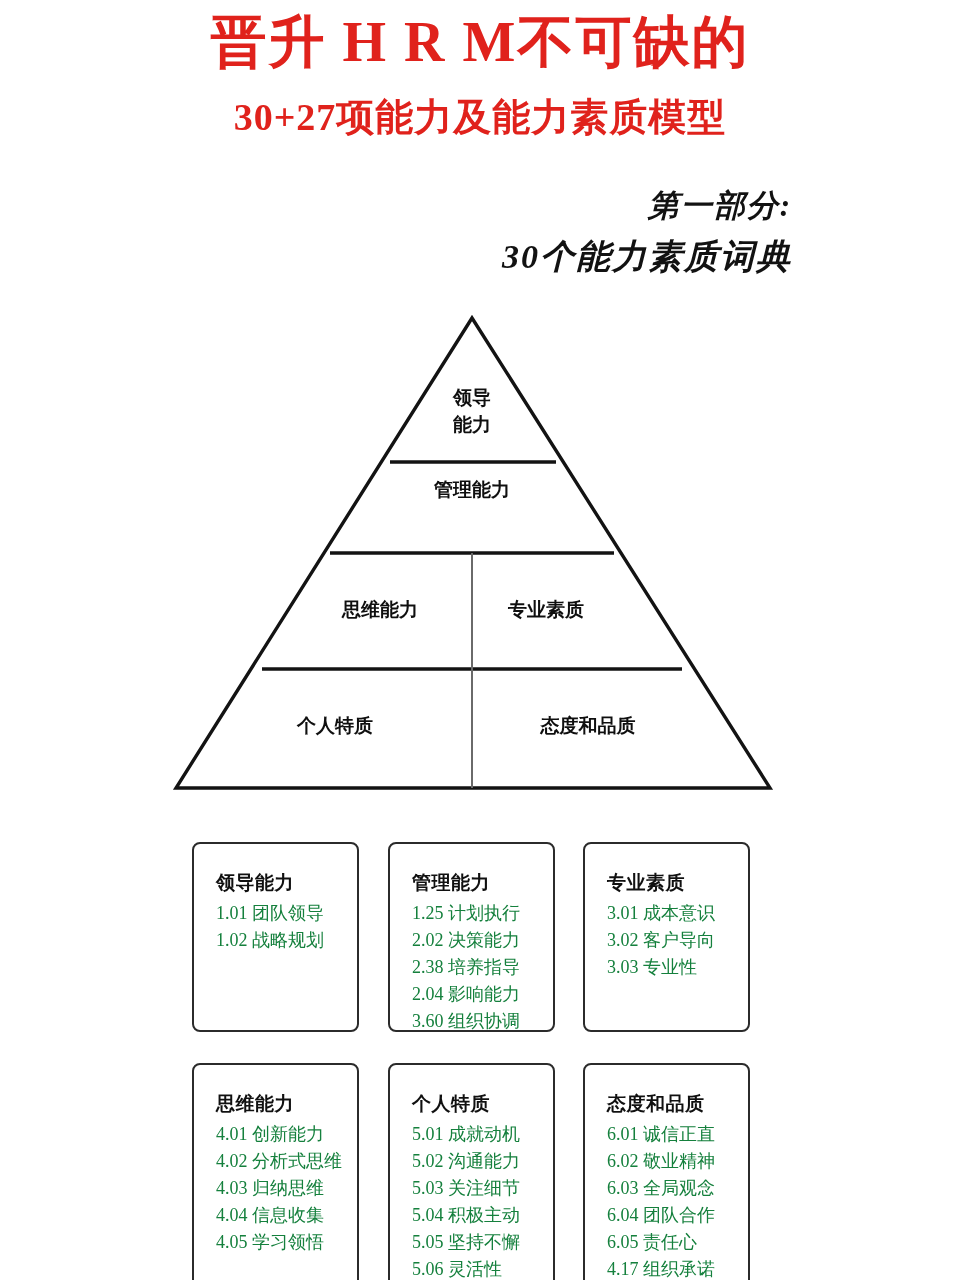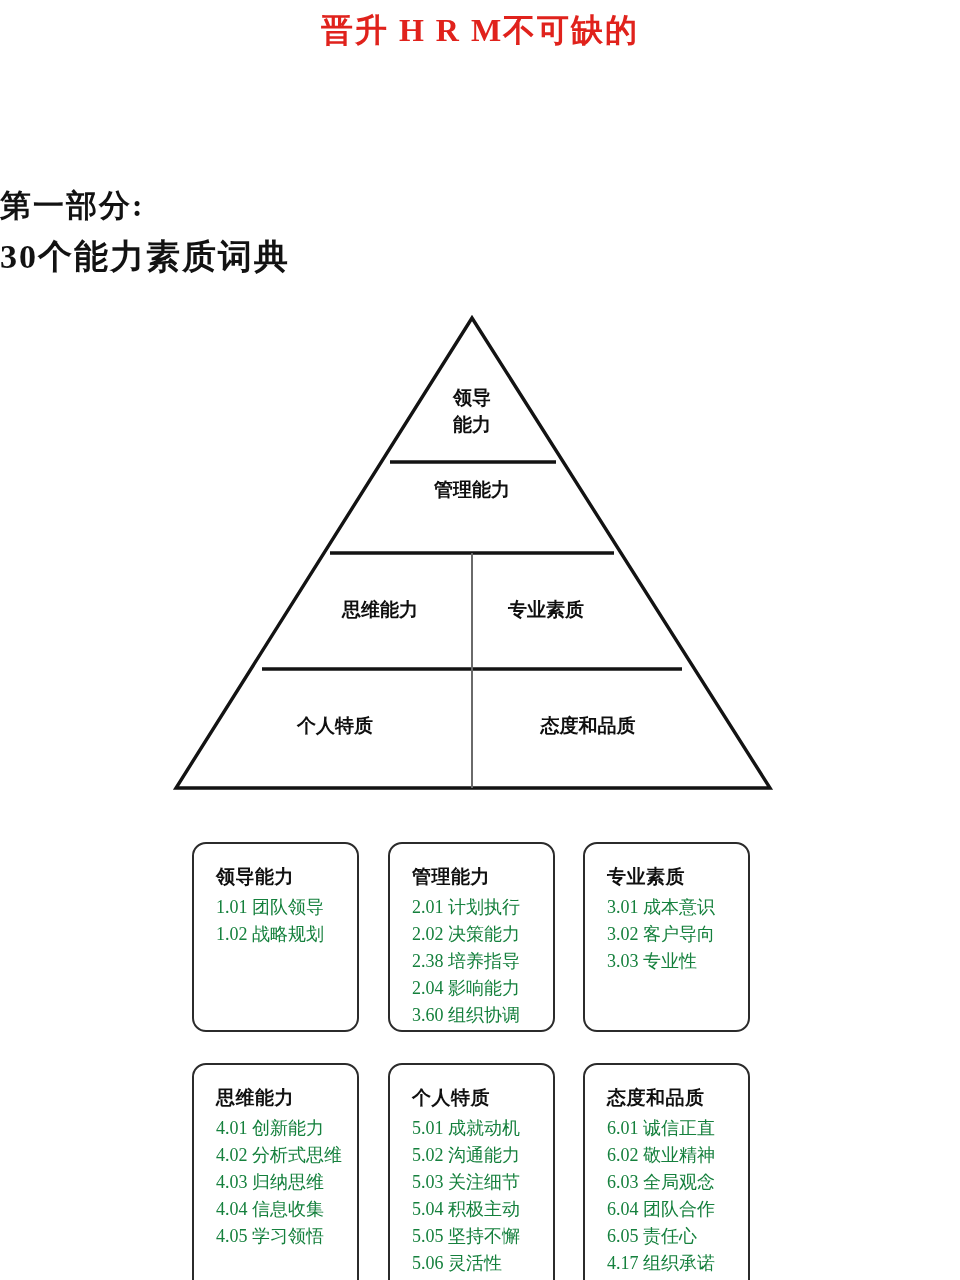--- a/index.html
+++ b/index.html
@@ -27,35 +27,36 @@
     text-align: center;
   }
   .title-line {
     color: #e0221c;
     font-weight: bold;
     font-family: "Liberation Serif", "DejaVu Serif", serif;
     letter-spacing: 2px;
     line-height: 1.0;
   }
   .title-line-1 {
-    font-size: 32px;
+    font-size: 56px;
     margin-bottom: 28px;
   }
   .title-line-2 {
     font-size: 38px;
     letter-spacing: 1px;
   }
 
   .subtitle-block {
     position: absolute;
     left: 0;
     top: 190px;
     width: 792px;
-    text-align: left;
+    text-align: right;
     color: #121212;
+    font-style: italic;
   }
   .subtitle-line {
     font-weight: bold;
     font-family: "Liberation Serif", "DejaVu Serif", serif;
     line-height: 1.05;
     letter-spacing: 2px;
   }
   .subtitle-line-1 { font-size: 31px; margin-bottom: 16px; }
   .subtitle-line-2 { font-size: 34px; }
 
@@ -77,23 +78,23 @@
   }
   .pyr-label.sz-top   { font-size: 19px; }
   .pyr-label.sz-mid   { font-size: 19px; }
   .pyr-label.sz-base  { font-size: 19px; }
 
   
   .card {
     position: absolute;
     box-sizing: border-box;
     border: 2px solid #2b2b2b;
-    border-radius: 14px;
+    border-radius: 8px;
     background: #ffffff;
-    padding: 20px 0 10px 22px;
+    padding: 26px 0 10px 22px;
     overflow: hidden;
   }
   .card-title {
     font-family: "Liberation Sans", "DejaVu Sans", sans-serif;
     font-weight: bold;
     font-size: 19px;
     color: #101010;
     letter-spacing: 0.5px;
     margin-bottom: 4px;
     line-height: 1.35;
@@ -113,20 +114,21 @@
   .card-c3 { left: 583px; }
 
   
   .card-r2 { top: 1063px; height: 250px; width: 167px; }
 </style>
 </head>
 <body>
 
 <div class="title-block">
   <div class="title-line title-line-1">晋升 H R M不可缺的</div>
+  <div class="title-line title-line-2">30+27项能力及能力素质模型</div>
 </div>
 
 <div class="subtitle-block">
   <div class="subtitle-line subtitle-line-1">第一部分:</div>
   <div class="subtitle-line subtitle-line-2">30个能力素质词典</div>
 </div>
 
 <div class="pyramid-wrap">
   <svg class="pyramid-svg" width="640" height="500" viewBox="0 0 640 500">
 
@@ -156,21 +158,21 @@
 </div>
 
 <div class="card card-r1 card-c1">
   <div class="card-title">领导能力</div>
   <div class="card-item">1.01 团队领导</div>
   <div class="card-item">1.02 战略规划</div>
 </div>
 
 <div class="card card-r1 card-c2">
   <div class="card-title">管理能力</div>
-  <div class="card-item">2.01 计划执行</div>
+  <div class="card-item">1.25 计划执行</div>
   <div class="card-item">2.02 决策能力</div>
   <div class="card-item">2.38 培养指导</div>
   <div class="card-item">2.04  影响能力</div>
   <div class="card-item">3.60 组织协调</div>
 </div>
 
 <div class="card card-r1 card-c3">
   <div class="card-title">专业素质</div>
   <div class="card-item">3.01 成本意识</div>
   <div class="card-item">3.02 客户导向</div>

